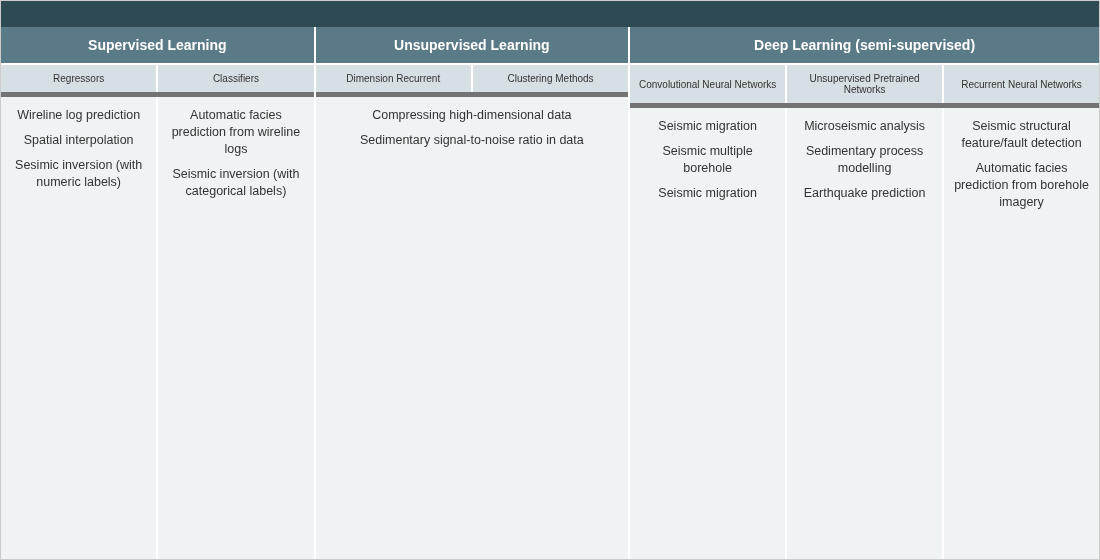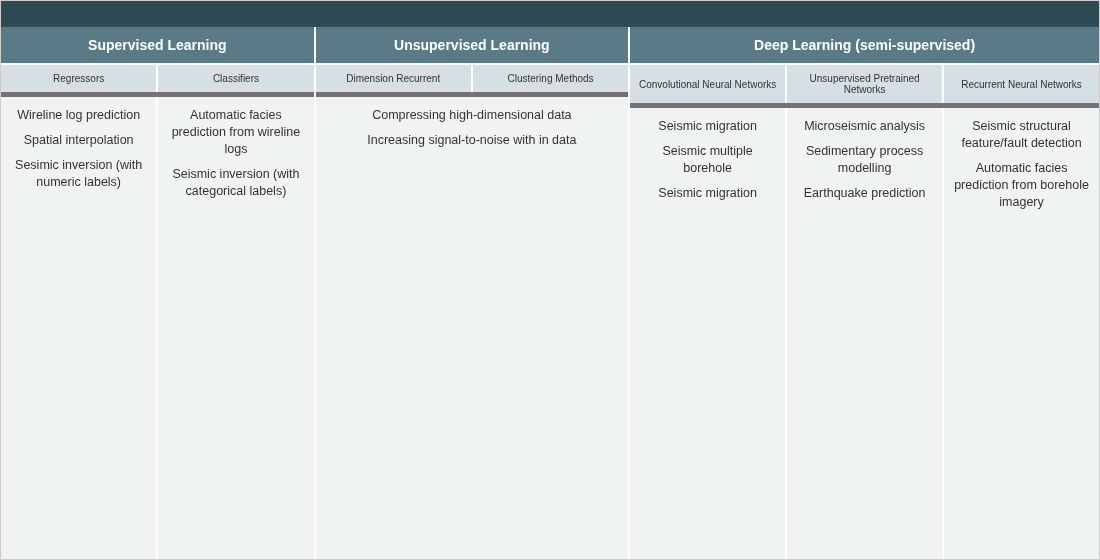--- a/index.html
+++ b/index.html
@@ -144,21 +144,21 @@
 Learning</div>
         <div class="sub-columns">
           <div class="sub-col">Dimension
 Recurrent</div>
           <div class="sub-col">Clustering
 Methods</div>
         </div>
         <div class="items-row">
           <div class="item-col">
             <div class="item-entry">Compressing high-dimensional data</div>
-            <div class="item-entry">Increasing signal-to-noise with in data</div>
+            <div class="item-entry">Sedimentary signal-to-noise ratio in data</div>
           </div>
         </div>
       </div>
       <div class="section section-deep">
         <div class="section-header">Deep Learning
 (semi-supervised)</div>
         <div class="sub-columns">
           <div class="sub-col">Convolutional
 Neural
 Networks</div>

